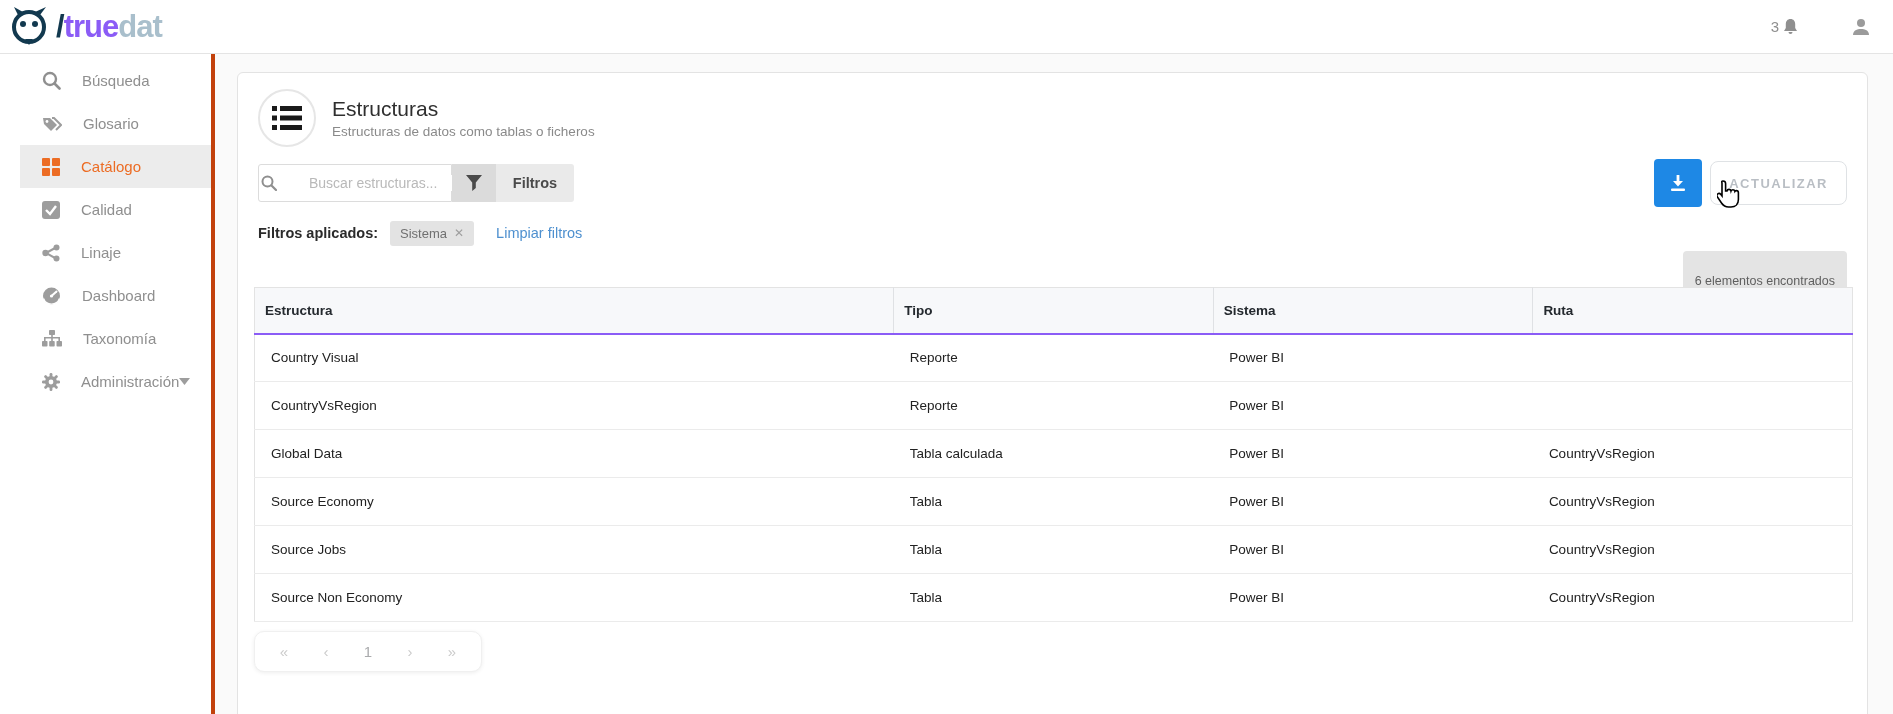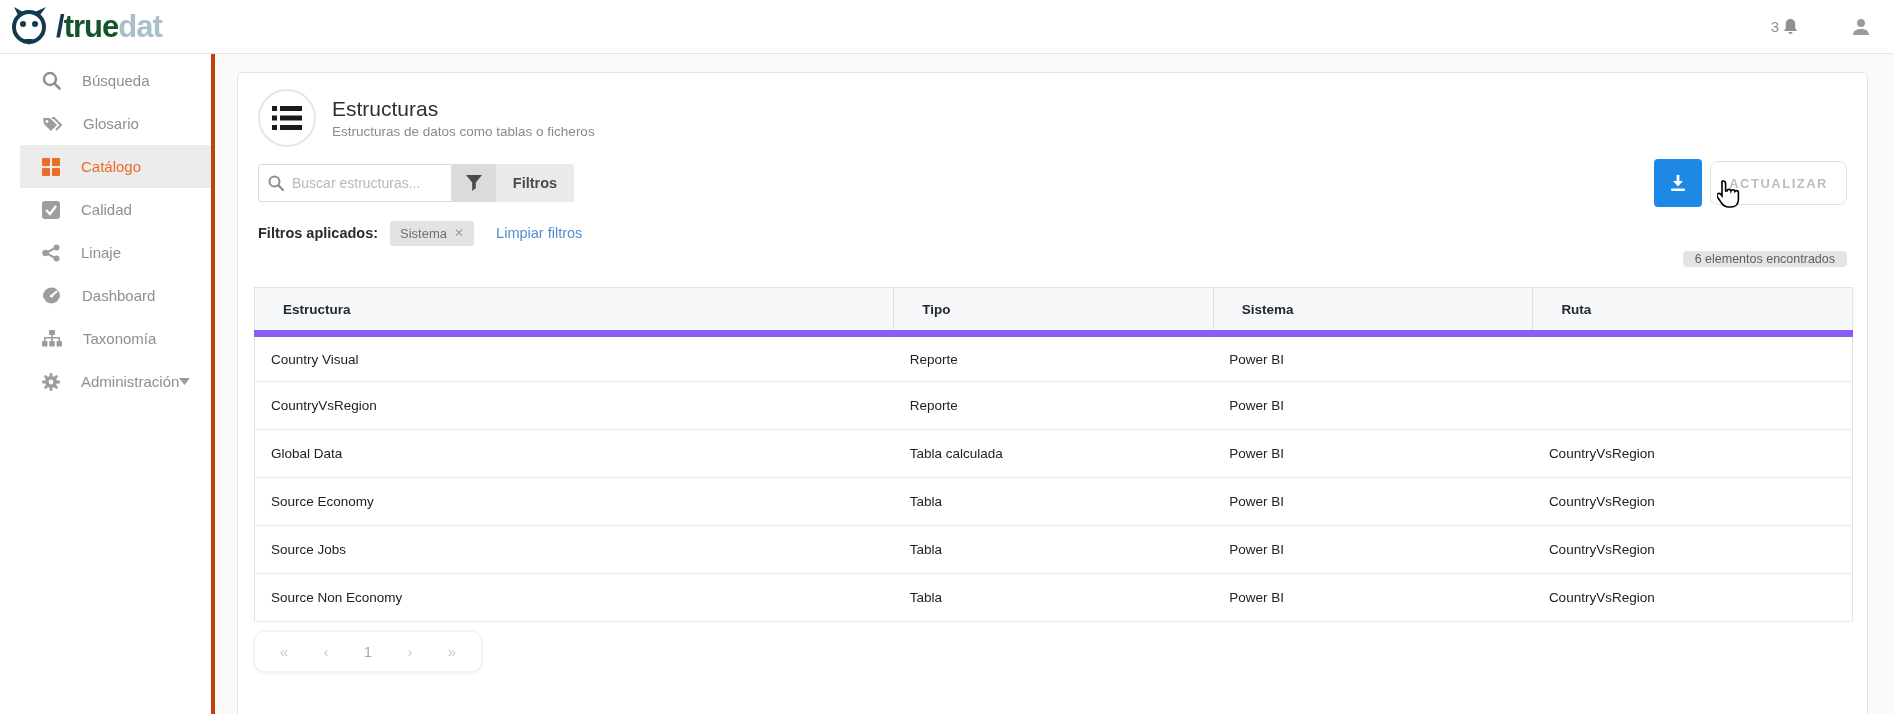--- a/index.html
+++ b/index.html
@@ -5,21 +5,21 @@
   * { margin:0; padding:0; box-sizing:border-box; }
   html,body { width:1893px; height:714px; overflow:hidden; background:#fafafa;
     font-family:"Liberation Sans", sans-serif; }
 
   
   .topbar { position:absolute; left:0; top:0; width:1893px; height:54px; background:#fff;
     border-bottom:1px solid #e4e4e4; display:flex; align-items:center; z-index:5; }
   .brand { display:flex; align-items:center; margin-left:10px; cursor:pointer; }
   .brand-text { font-size:31px; font-weight:bold; letter-spacing:-1px; line-height:1; margin-left:4px; }
   .brand-slash { color:#12394f; }
-  .brand-primary { color:#14532d; }
+  .brand-primary { color:#8b5cf6; }
   .brand-secondary { color:#a9bfcc; }
   .topbar-right { margin-left:auto; display:flex; align-items:center; gap:52px; margin-right:22px; }
   .notif { display:flex; align-items:center; gap:3px; color:#8f8f8f; font-size:15px; cursor:pointer; }
 
   
   .sidebar { position:absolute; left:0; top:54px; width:215px; height:660px; background:#fff;
     border-right:4px solid #c2410c; padding-top:5px;padding-left:20px; }
   .side-item { display:flex; align-items:center; height:43px; padding-left:22px; cursor:pointer;
     color:#8f8f8f; font-size:15px; }
   .side-item .lbl { margin-left:21px; }
@@ -33,21 +33,21 @@
 
   .title-row { display:flex; align-items:center; }
   .title-icon-circle { width:58px; height:58px; border-radius:50%; border:2px solid #e6e6e6;
     display:flex; align-items:center; justify-content:center; flex:0 0 auto; }
   .title-texts { margin-left:16px; }
   .page-title { font-size:21px; color:#2f2f2f; }
   .page-subtitle { font-size:13.5px; color:#8a8a8a; margin-top:3px; }
 
   .search-row { display:flex; align-items:center; margin-top:16px; height:40px; }
   .search-box { display:flex; align-items:center; width:194px; height:38px; background:#fff;
-    border:1px solid #dcdcdc; border-radius:3px 0 0 3px; padding-left:9px; }
+    border:1px solid #dcdcdc; border-radius:3px 0 0 3px; padding-left:2px;gap:24px; }
   .search-input { border:none; outline:none; font-size:14px; color:#555; width:150px; margin-left:8px;
     font-family:"Liberation Sans", sans-serif; }
   .search-input::placeholder { color:#b9b9b9; }
   .funnel-seg { width:44px; height:38px; background:#dbdbdb; display:flex; align-items:center;
     justify-content:center; cursor:pointer; }
   .filters-seg { width:78px; height:38px; background:#eaeaea; display:flex; align-items:center;
     justify-content:center; font-size:14.5px; color:#4a4a4a; font-weight:bold; cursor:pointer;
     border-radius:0 3px 3px 0; }
 
   .applied-row { display:flex; align-items:center; margin-top:16px; height:28px; }
@@ -58,26 +58,26 @@
   .clear-link { margin-left:22px; font-size:14.5px; color:#4e90cf; cursor:pointer; text-decoration:none; }
 
   .actions { position:absolute; right:20px; top:86px; display:flex; align-items:center; gap:8px; }
   .dl-btn { width:48px; height:48px; background:#1e88e5; border:none; border-radius:4px; cursor:pointer;
     display:flex; align-items:center; justify-content:center; }
   .update-btn { height:44px; padding:0 18px; background:#fff; border:1px solid #dfe2e5; border-radius:8px;
     color:#b9bec4; font-size:13px; letter-spacing:1.5px; cursor:pointer; font-weight:bold;
     font-family:"Liberation Sans", sans-serif; }
 
   .count-badge { position:absolute; right:20px; top:178px; background:#e4e4e4; border-radius:4px;
-    padding:1px 12px; font-size:12.5px; color:#5f5f5f; }
+    padding:23px 12px; font-size:12.5px; color:#5f5f5f; }
 
   .data-table { position:absolute; left:16px; top:214px; width:1599px; border-collapse:collapse;
     border:1px solid #e3e3e3; }
   .data-table thead th { background:#f7f8fa; height:46px; text-align:left; font-size:13.5px;
-    color:#24292e; padding-left:28px; border-right:1px solid #dfe1e4; border-bottom:7px solid #8b5cf6;
+    color:#24292e; padding-left:10px; border-right:1px solid #dfe1e4; border-bottom:2px solid #8b5cf6;
     font-weight:bold; }
   .data-table thead th:last-child { border-right:none; }
   .data-table tbody td { height:48px; font-size:13.5px; color:#222; padding-left:16px;
     border-bottom:1px solid #ebebeb; background:#fff; }
   .data-table tbody tr { cursor:pointer; }
 
   .pagination { position:absolute; left:16px; top:558px; display:inline-flex; align-items:center;
     background:#fff; border:1px solid #f0f0f0; border-radius:10px; box-shadow:0 1px 4px rgba(0,0,0,0.07);
     padding:11px 8px; }
   .pg-item { width:42px; text-align:center; font-size:15px; color:#cbcbcb; cursor:pointer; }

